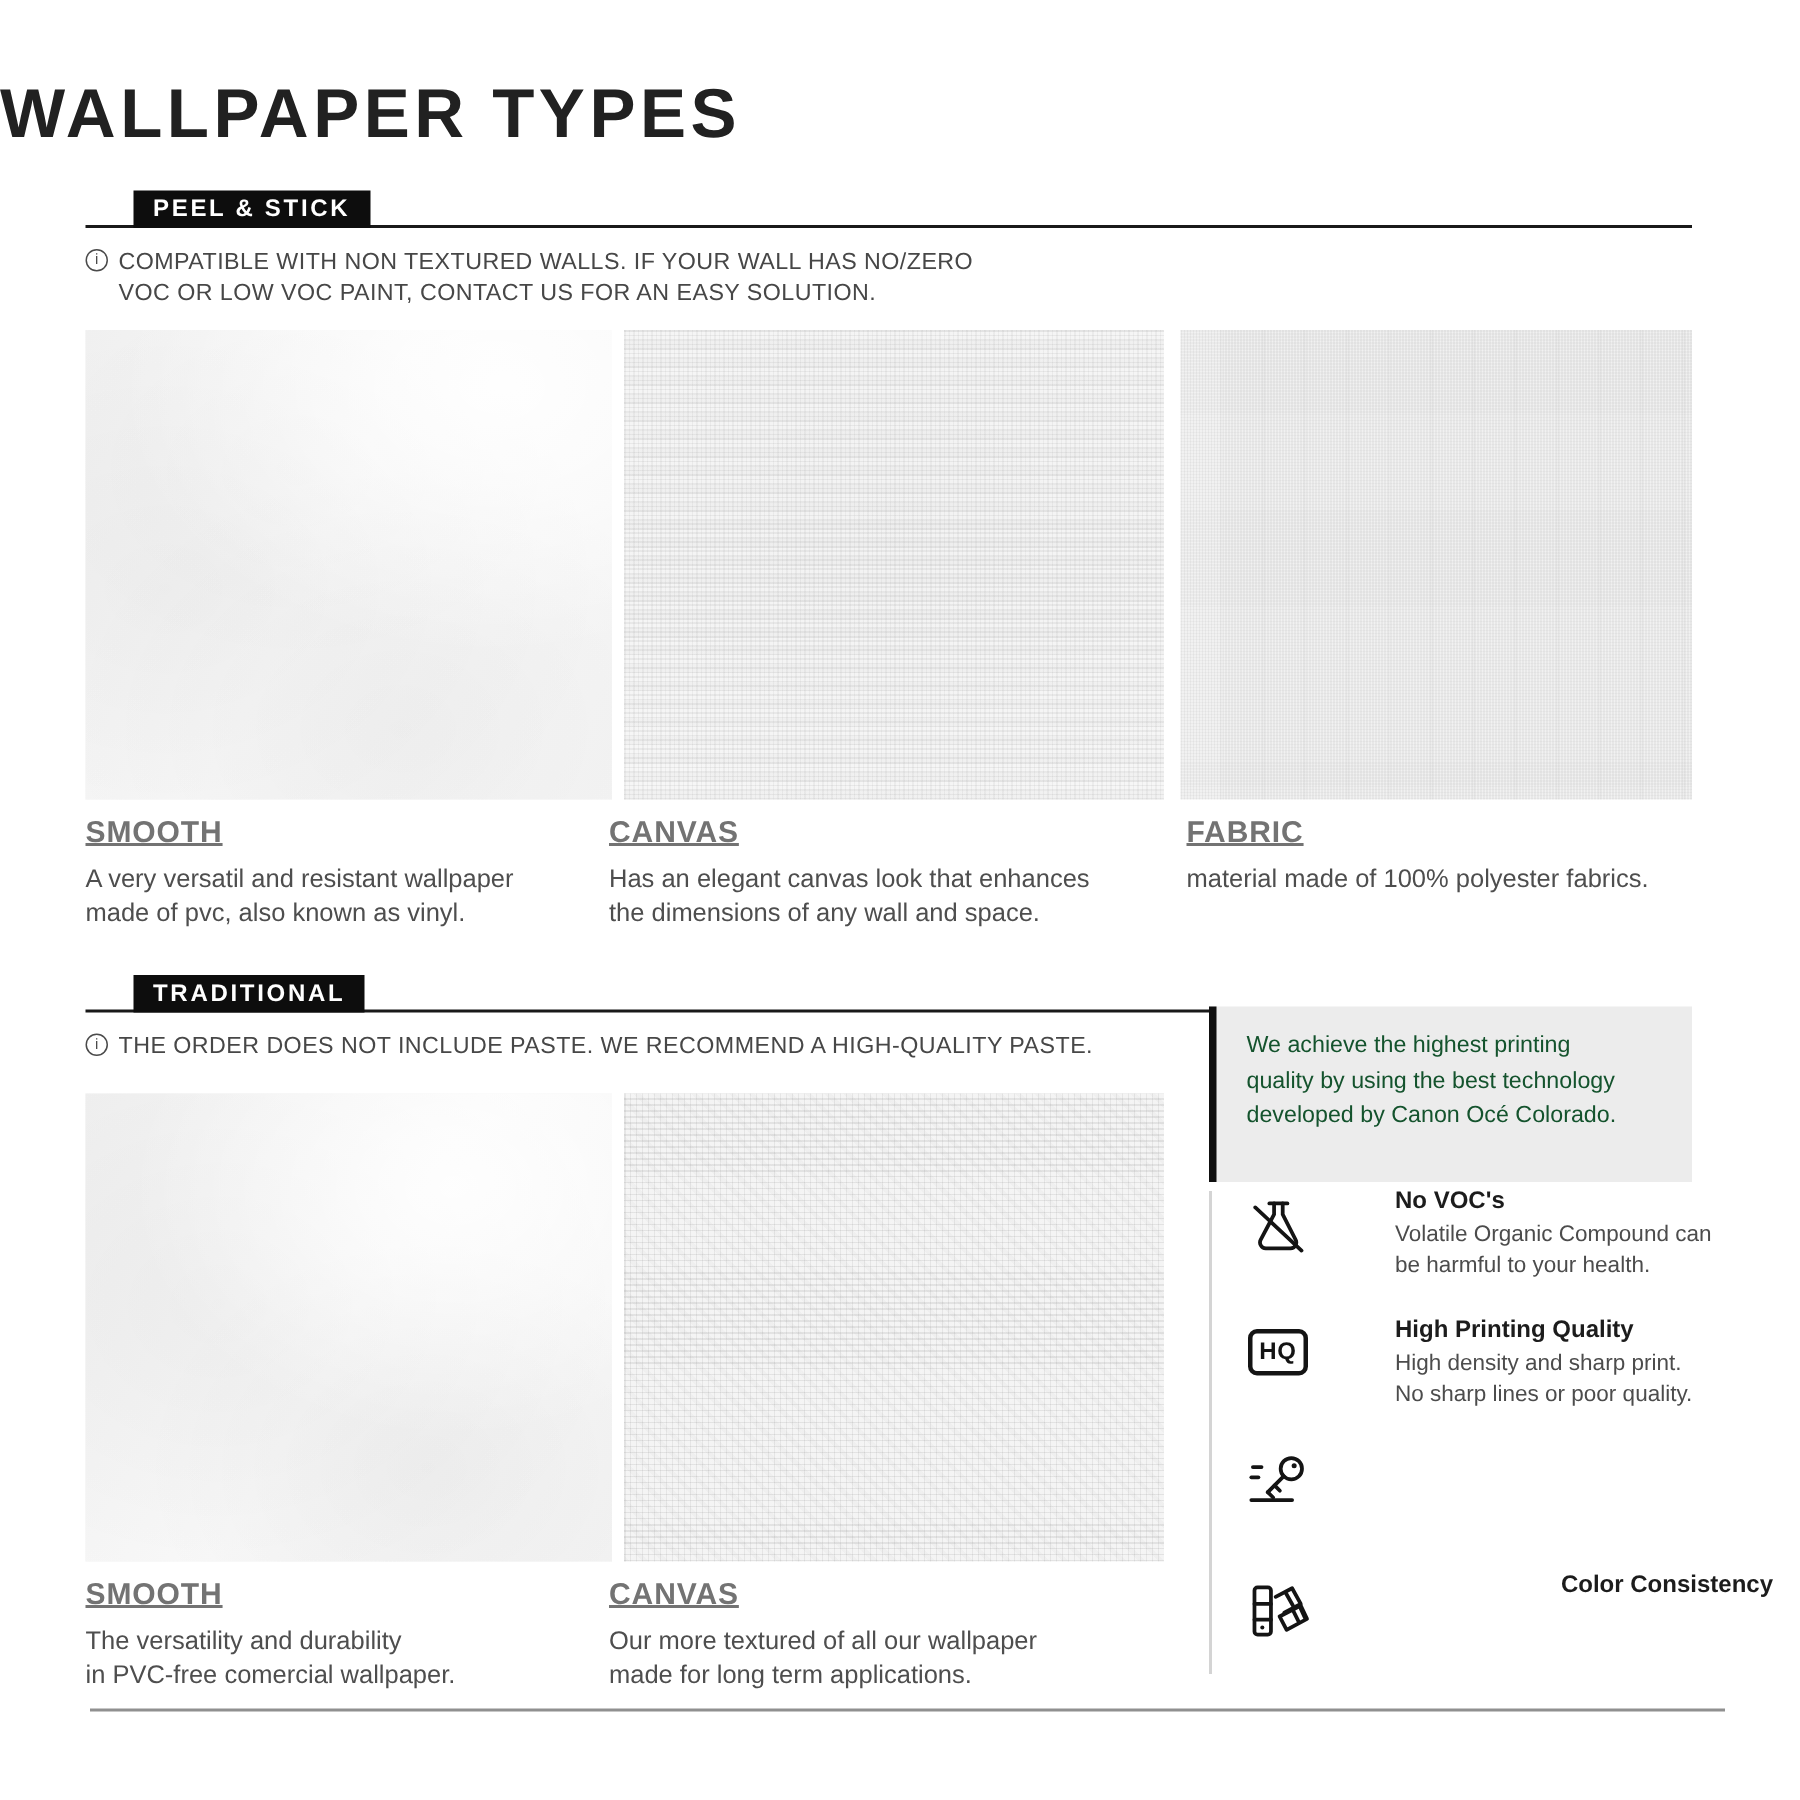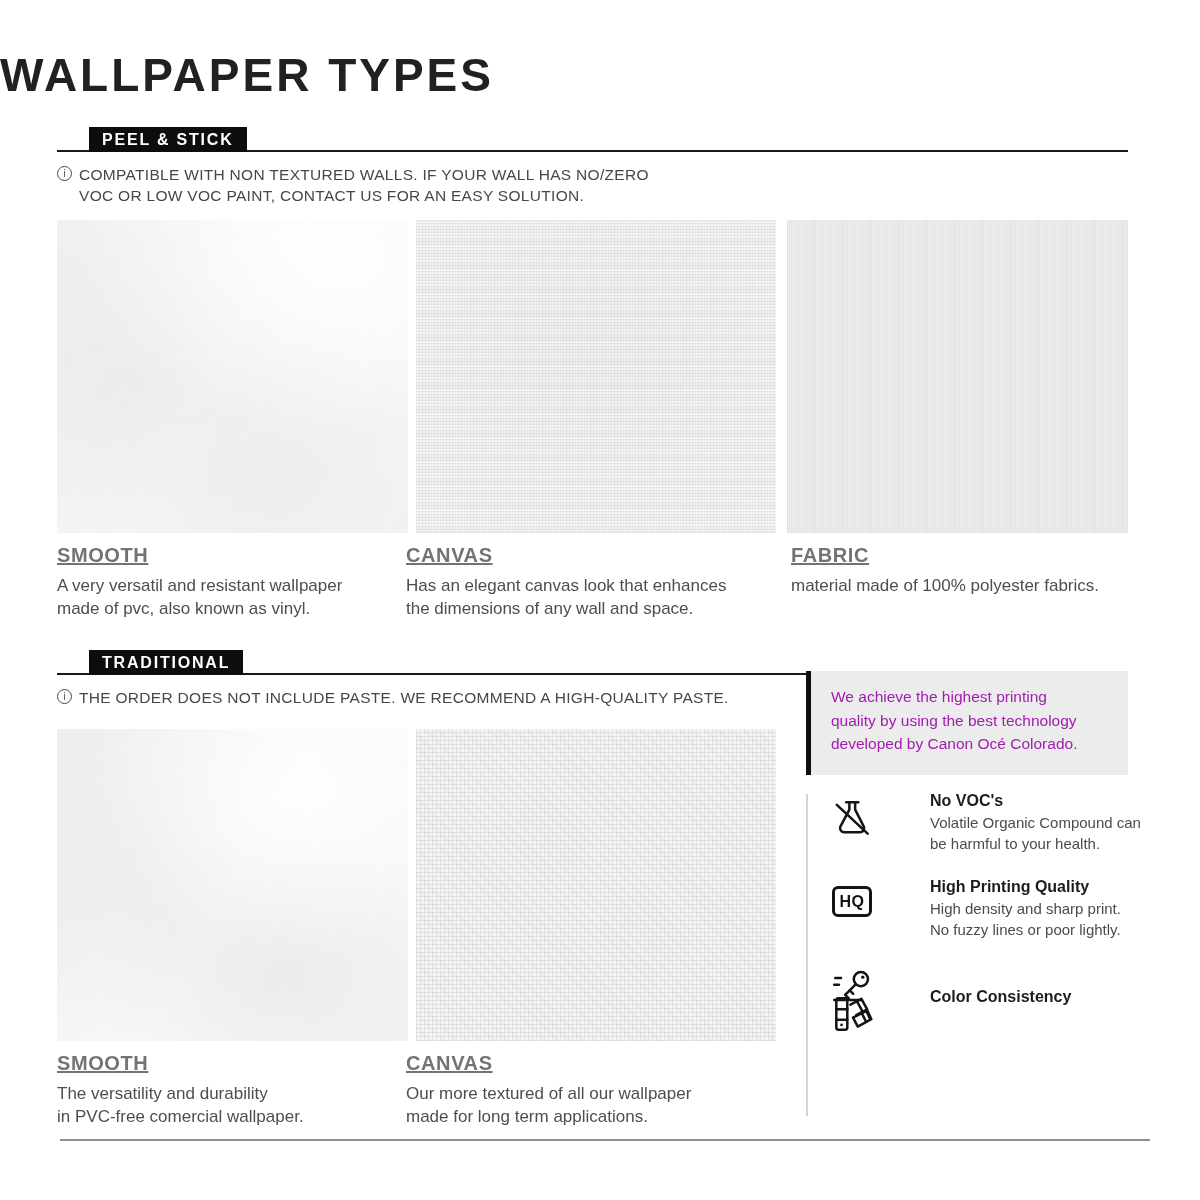--- a/index.html
+++ b/index.html
@@ -93,28 +93,28 @@
   .cap-r1 { top:544px; }
   .cap-r2 { top:1052px; }
   .cap-c1 { left:57px;  width:351px; }
   .cap-c2 { left:406px; width:358px; }
   .cap-c3 { left:791px; width:337px; }
   .swatch-label { font-size:20px; font-weight:700; letter-spacing:0.6px; color:#737373;text-decoration:underline; }
   .swatch-desc  { margin-top:8px; font-size:17px; line-height:22.5px; color:#4e4e4e; }
 
   
   .qbox {
-    position:absolute; left:806px; top:671px; width:322px; height:104px;
+    position:absolute; left:806px; top:671px; width:322px; height:117px;
     background:#ececec; border-left:5px solid #0f0f0f;
-    padding:14px 10px 0 20px; font-size:15.5px; line-height:23.5px; color:#a21caf;
+    padding:14px 10px 0 20px; font-size:15.5px; line-height:23.5px; color:#14532d;
   }
   .vline { position:absolute; left:806px; top:794px; width:2px; height:322px; background:#d4d4d4; }
 
   .feature { position:absolute; left:806px; width:340px; height:82px; }
-  .f1 { top:792px; } .f2 { top:878px;padding-left:34px; } .f3 { top:962px; } .f4 { top:988px; }
+  .f1 { top:792px; } .f2 { top:878px;padding-left:34px; } .f3 { top:962px; } .f4 { top:1048px;text-align:right; }
   .feature-icon { position:absolute; left:22px; top:3px; width:48px; height:50px;
     display:flex; align-items:flex-start; justify-content:center; }
   .feature-icon svg { stroke:#141414; stroke-width:2.4; fill:none; stroke-linecap:round; stroke-linejoin:round; }
   .hq-box {
     margin-top:5px; width:40px; height:31px; border:3px solid #141414; border-radius:6px;
     display:flex; align-items:center; justify-content:center;
     font-size:16px; font-weight:700; letter-spacing:0.5px; color:#141414;
   }
   .feature-text  { position:absolute; left:84px; top:0; width:252px;margin-left:40px; }
   .feature-title { font-size:16px; font-weight:700; color:#1c1c1c; margin-bottom:3px; }
@@ -226,21 +226,21 @@
   <div class="feature f2">
     <div class="feature-icon">
       <div class="hq-box">
           <span>HQ</span>
         </div>
     </div>
     <div class="feature-text">
       <div class="feature-title">High Printing Quality</div>
       <div class="feature-body">
         <div>High density and sharp print.</div>
-        <div>No fuzzy lines or poor lightly.</div>
+        <div>No sharp lines or poor quality.</div>
       </div>
     </div>
   </div>
 
   <div class="feature f3">
     <div class="feature-icon">
       <svg viewBox="0 0 44 44" width="46" height="46">
         <path d="M6 12.5 h5.5"></path>
         <path d="M5 19 h4.5"></path>
         <path d="M5 33.5 h26"></path>

